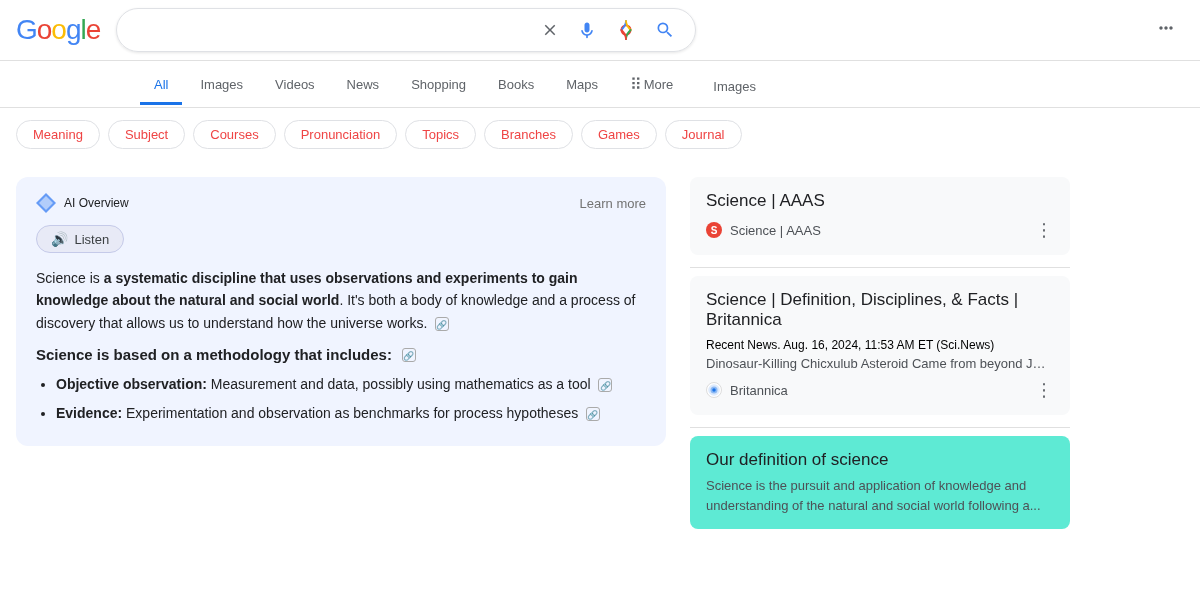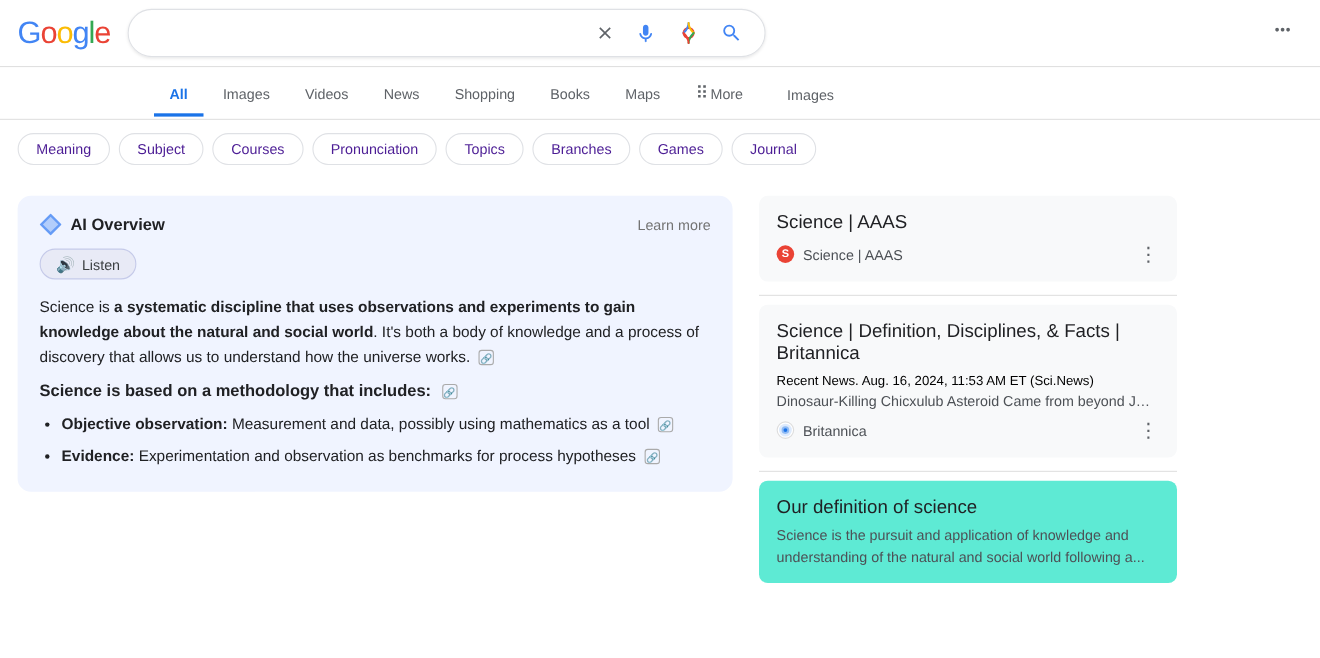--- a/index.html
+++ b/index.html
@@ -23,39 +23,39 @@
     .mic-icon { color: #4285F4; font-size: 18px; }
     .lens-icon { font-size: 18px; }
     .search-icon-btn { color: #4285F4; font-size: 20px; }
 
     .header-right { margin-left: auto; display: flex; align-items: center; gap: 8px; }
     .grid-icon { color: #5f6368; font-size: 20px; cursor: pointer; padding: 8px; border-radius: 50%; }
 
     
     .nav-tabs { display: flex; align-items: center; padding: 4px 0 0 140px; border-bottom: 1px solid #e0e0e0; gap: 4px; }
     .nav-tab { padding: 10px 14px; font-size: 13px; color: #5f6368; cursor: pointer; border-bottom: 3px solid transparent; white-space: nowrap; text-decoration: none; display: flex; align-items: center; gap: 4px; }
-    .nav-tab.active { color: #1a73e8; border-bottom: 3px solid #1a73e8; font-weight: 700; }
+    .nav-tab.active { color: #1a73e8; border-bottom: 3px solid #1a73e8; font-weight: 400; }
     .nav-more { display: flex; align-items: center; gap: 2px; }
     .tools-tab { padding: 10px 14px; font-size: 13px; color: #5f6368; cursor: pointer; margin-left: 8px; }
 
     
     .chips-bar { display: flex; align-items: center; padding: 12px 0 12px 16px; gap: 8px; overflow-x: auto; }
-    .chip { border: 1px solid #dfe1e5; border-radius: 20px; padding: 6px 16px; font-size: 13px; color: #4c1d95; cursor: pointer; white-space: nowrap; background: #fff; }
+    .chip { border: 1px solid #dfe1e5; border-radius: 20px; padding: 6px 16px; font-size: 13px; color: #ef4444; cursor: pointer; white-space: nowrap; background: #fff; }
 
     
     .main { display: flex; padding: 16px 0 0 16px; gap: 24px; }
 
     
     .left-col { flex: 1; max-width: 650px; }
 
     
     .ai-overview { background: #f0f4ff; border-radius: 12px; padding: 16px 20px; margin-bottom: 16px; }
     .ai-header { display: flex; align-items: center; justify-content: space-between; margin-bottom: 12px; }
     .ai-title-row { display: flex; align-items: center; gap: 8px; }
-    .ai-title { font-size: 15px; font-weight: 700; color: #202124; }
+    .ai-title { font-size: 12px; font-weight: 400; color: #202124; }
     .learn-more { color: #737373; font-size: 13px; cursor: pointer; text-decoration: none; }
 
     .listen-btn { display: flex; align-items: center; gap: 6px; border: 1px solid #c5cae9; border-radius: 20px; padding: 5px 14px; font-size: 13px; color: #3c4043; cursor: pointer; background: #e8eaf6; width: fit-content; margin-bottom: 14px; }
     .speaker-icon { font-size: 14px; color: #5c6bc0; }
 
     .ai-text { font-size: 14px; line-height: 1.6; color: #202124; margin-bottom: 12px; }
     .bold-text { font-weight: 700; }
     .link-icon { display: inline-block; width: 14px; height: 14px; border: 1px solid #aaa; border-radius: 3px; margin-left: 4px; vertical-align: middle; font-size: 9px; text-align: center; line-height: 14px; color: #555; cursor: pointer; }
 
     .ai-subtitle { font-size: 15px; font-weight: 700; color: #202124; margin-bottom: 10px; display: flex; align-items: center; gap: 6px; }

